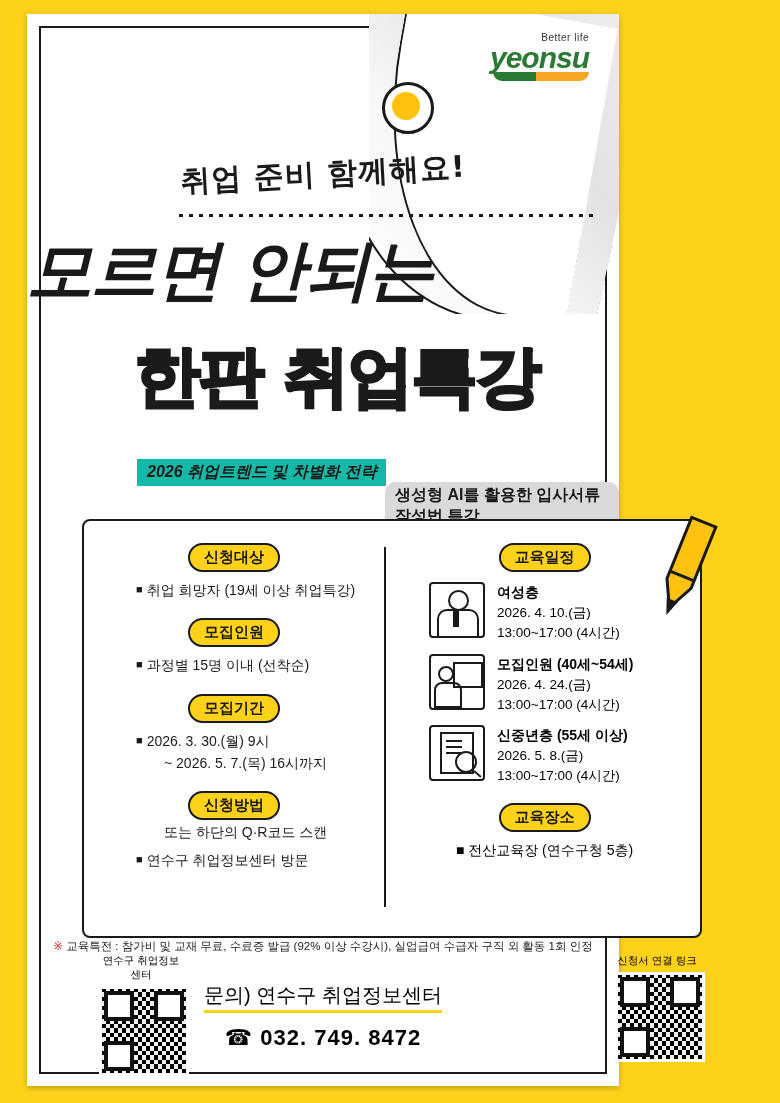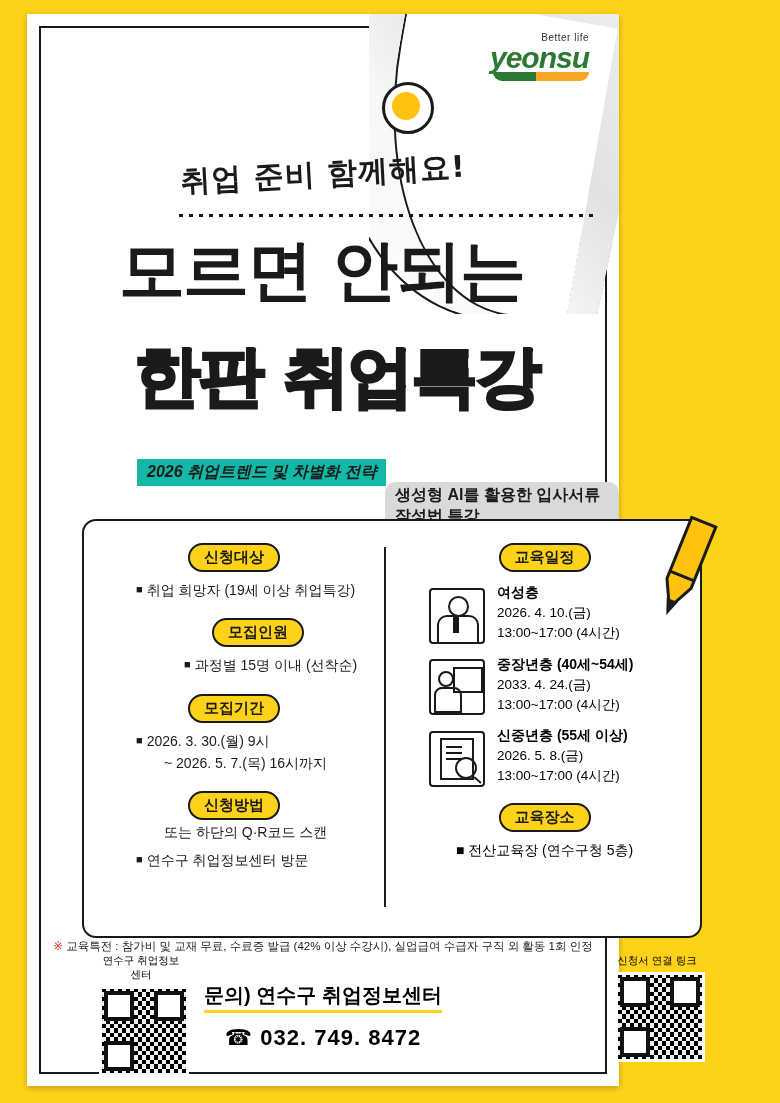--- a/index.html
+++ b/index.html
@@ -78,24 +78,25 @@
     font-size:30px;font-weight:bold;color:#1a1a1a;
     font-family:"DejaVu Sans",sans-serif;
     letter-spacing:1px;
     transform:rotate(-3deg);
   }
   .dotline{
     position:absolute;left:152px;top:200px;width:420px;height:3px;
     background:repeating-linear-gradient(90deg,#1a1a1a 0 4px,transparent 4px 10px);
   }
   .title1{
-    position:absolute;left:0;right:3px;top:212px;text-align:center;
+    position:absolute;left:0;right:3px;top:212px;text-align:left;
     font-size:66px;font-weight:bold;color:#1a1a1a;
     letter-spacing:-2px;
     font-family:"DejaVu Sans",sans-serif;
+    font-style:italic;
   }
   .title2{
     position:absolute;left:0;right:0;top:318px;text-align:center;
     font-size:66px;font-weight:bold;
     color:#FFD21A;
     -webkit-text-stroke:3px #1a1a1a;
     letter-spacing:-2px;
     font-family:"DejaVu Sans",sans-serif;
     padding-left:28px;
   }
@@ -108,21 +109,21 @@
   }
   .sub2{
     position:absolute;left:358px;top:468px;
     background:#d9d9d9;
     padding:3px 10px;
     font-size:16px;font-weight:bold;color:#1a1a1a;border-radius:11px;
   }
   
   .card{
     position:absolute;left:55px;top:505px;width:616px;height:415px;
-    border:2px solid #1a1a1a;border-radius:14px;background:#fff;
+    border:2px solid #1a1a1a;border-radius:8px;background:#fff;
   }
   .divider{
     position:absolute;left:300px;top:26px;width:2px;height:360px;
     background:#1a1a1a;
   }
   .tag{
     display:inline-block;
     background:#FFD21A;border:2px solid #1a1a1a;border-radius:16px;
     padding:3px 14px;font-size:15px;font-weight:bold;color:#1a1a1a;
   }
@@ -130,21 +131,21 @@
   .right-col{position:absolute;left:305px;top:22px;width:311px;text-align:center;}
   .blk{margin-bottom:10px;}
   .body-line{
     font-size:14px;color:#1a1a1a;text-align:left;
     padding-left:52px;margin-top:8px;line-height:1.45;
   }
   .body-line .sq{font-size:11px;vertical-align:2px;margin-right:4px;}
   .body-line.ind{padding-left:80px;}
   
   .sched{
-    display:flex;align-items:flex-end;gap:12px;
+    display:flex;align-items:flex-start;gap:12px;
     text-align:left;margin:10px 0 0 40px;
   }
   .sched .ic{
     width:52px;height:52px;flex:0 0 52px;
     border:2px solid #1a1a1a;border-radius:4px;background:#fff;
     position:relative;overflow:hidden;
   }
   .sched .txt{font-size:13.5px;line-height:1.5;}
   .sched .who{font-weight:bold;font-size:14px;}
   .place-line{font-size:14px;margin-top:10px;text-align:center;}
@@ -185,21 +186,21 @@
     content:"";position:absolute;width:22px;height:22px;
     border:4px solid #111;background:#fff;
   }
   .qr:before{left:2px;top:2px;}
   .qr:after{right:2px;top:2px;}
   .qr .bl{position:absolute;left:2px;bottom:2px;width:22px;height:22px;border:4px solid #111;background:#fff;}
   .contact{
     position:absolute;left:0;right:0;top:968px;text-align:center;
   }
   .contact .ln1{
-    display:inline-block;font-size:20px;font-weight:bold;
+    display:inline-block;font-size:20px;font-weight:normal;
     border-bottom:3px solid #FFD21A;padding-bottom:1px;
   }
   .contact .ln2{
     font-size:22px;font-weight:bold;margin-top:12px;letter-spacing:1px;
   }
 </style>
 </head>
 <body>
 
 <div class="poster">
@@ -228,21 +229,21 @@
   <div class="sub2">생성형 AI를 활용한 입사서류 작성법 특강</div>
 
   <div class="card">
     <div class="divider"></div>
 
     <div class="left-col">
       <div class="blk">
         <span class="tag">신청대상</span>
         <div class="body-line"><span class="sq">■</span><span>취업 희망자 (19세 이상 취업특강)</span></div>
       </div>
-      <div class="blk" style="margin-top:18px;margin-left:48px;">
+      <div class="blk" style="margin-top:18px;">
         <span class="tag">모집인원</span>
         <div class="body-line"><span class="sq">■</span><span>과정별 15명 이내 (선착순)</span></div>
       </div>
       <div class="blk" style="margin-top:18px;">
         <span class="tag">모집기간</span>
         <div class="body-line"><span class="sq">■</span><span>2026. 3. 30.(월) 9시</span></div>
         <div class="body-line ind" style="margin-top:2px;">~ 2026. 5. 7.(목) 16시까지</div>
       </div>
       <div class="blk" style="margin-top:18px;">
         <span class="tag">신청방법</span>
@@ -267,22 +268,22 @@
         </div>
       </div>
 
       <div class="sched">
         <div class="ic">
           <div class="board"></div>
             <div class="p-head"></div>
             <div class="p-body"></div>
         </div>
         <div class="txt">
-          <div class="who">중장년층 (40세~54세)</div>
-          <div>2033. 4. 24.(금)</div>
+          <div class="who">모집인원 (40세~54세)</div>
+          <div>2026. 4. 24.(금)</div>
           <div>13:00~17:00 (4시간)</div>
         </div>
       </div>
 
       <div class="sched">
         <div class="ic">
           <div class="doc">
               <i style="top:6px"></i>
               <i style="top:12px"></i>
               <i style="top:18px"></i>
@@ -304,21 +305,21 @@
 
     <svg class="pen" viewBox="0 0 56 120">
       <path d="M18 4 L44 4 L44 70 L31 96 L18 70 Z" fill="#FFC20E" stroke="#1a1a1a" stroke-width="3"></path>
       <path d="M18 62 L44 62" stroke="#1a1a1a" stroke-width="3"></path>
       <path d="M25 88 L37 88 L31 104 Z" fill="#1a1a1a"></path>
     </svg>
   </div>
 
   <div class="note">
     <span class="star">※</span>
-    <span>교육특전 : 참가비 및 교재 무료, 수료증 발급 (42% 이상 수강시), 실업급여 수급자 구직 외 활동 1회 인정</span>
+    <span>교육특전 : 참가비 및 교재 무료, 수료증 발급 (92% 이상 수강시), 실업급여 수급자 구직 외 활동 1회 인정</span>
   </div>
 
   <div class="qr-wrap qr-right">
     <div class="qr-cap">신청서 연결 링크</div>
     <div class="qr">
         <div class="bl"></div>
       </div>
   </div>
 
   <div class="qr-wrap qr-left">

